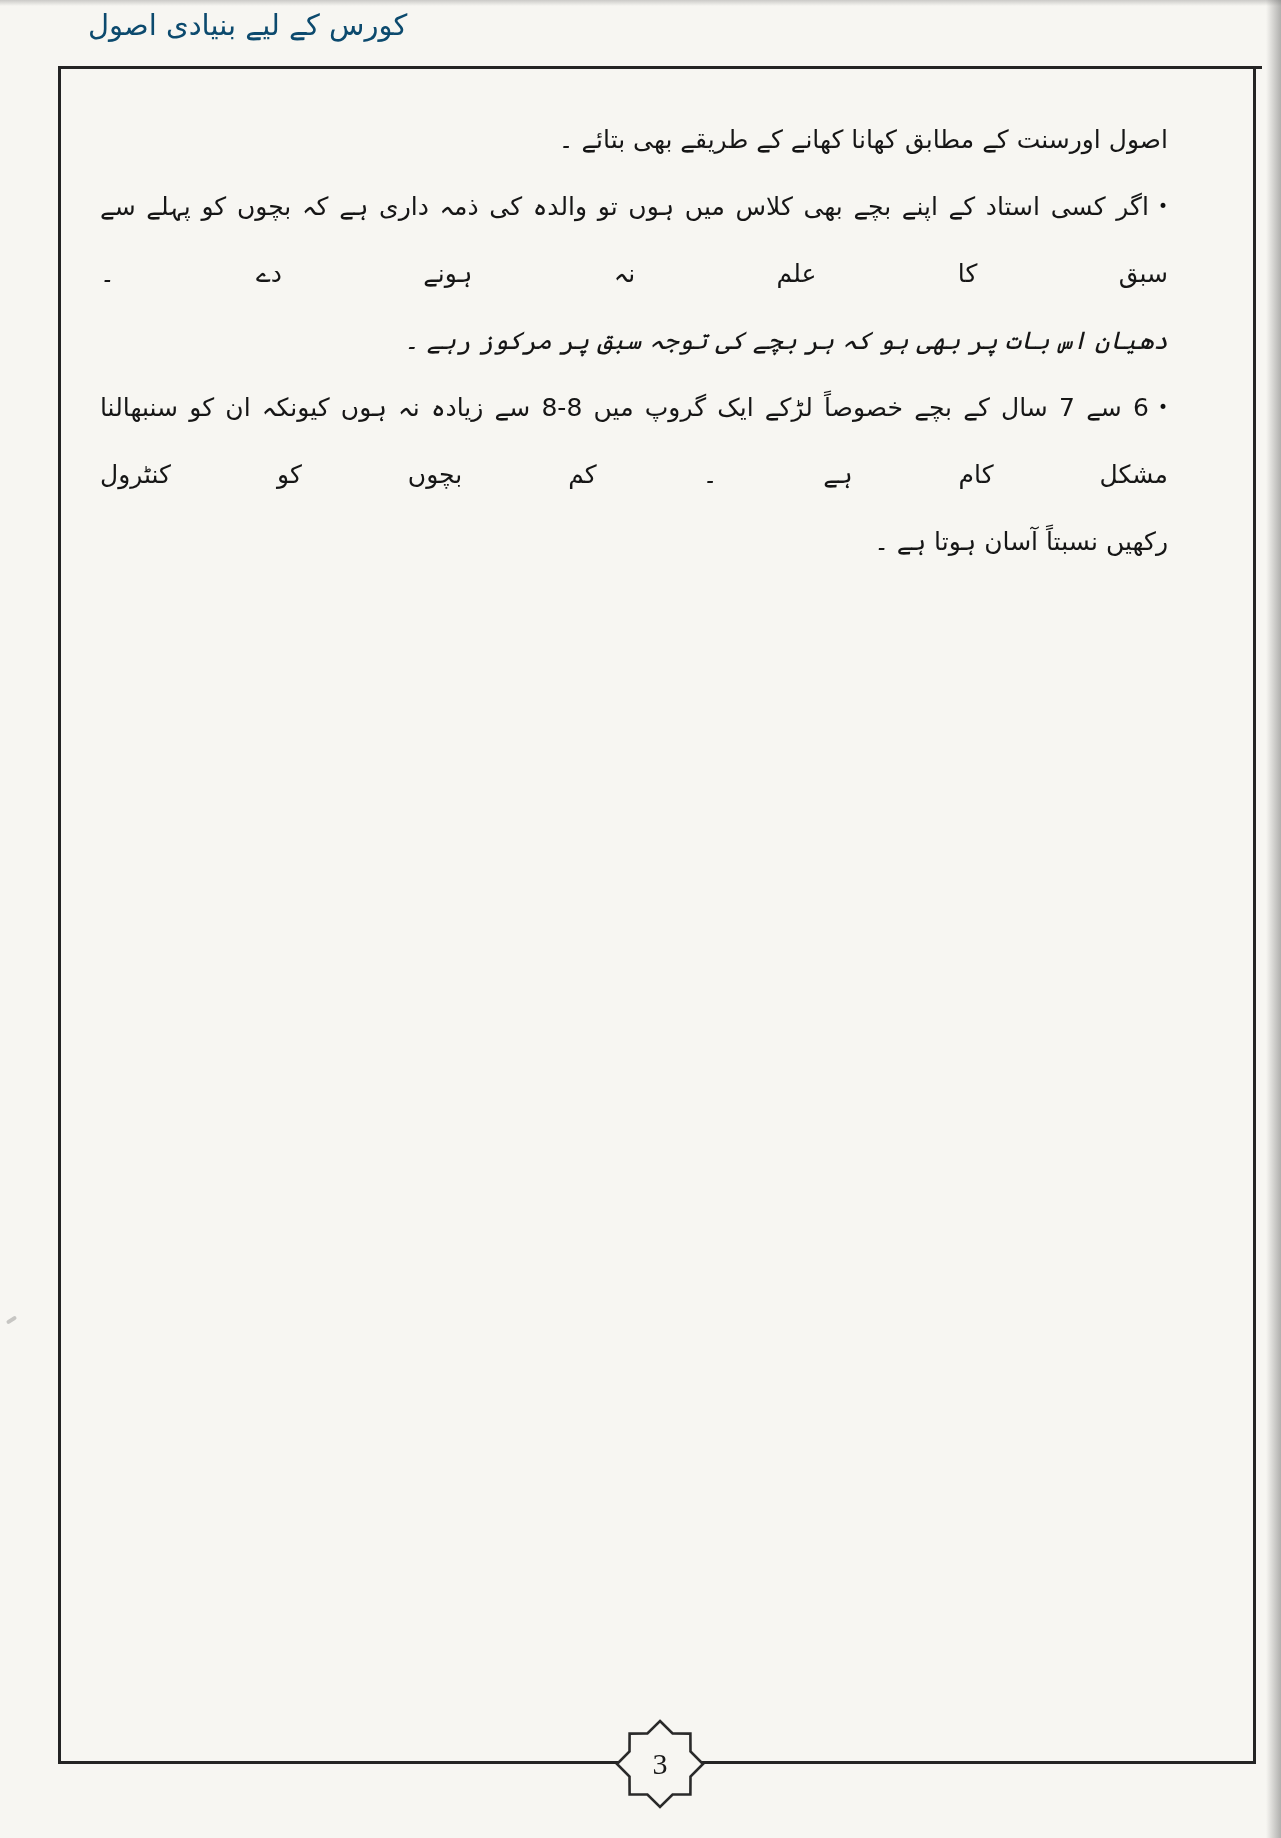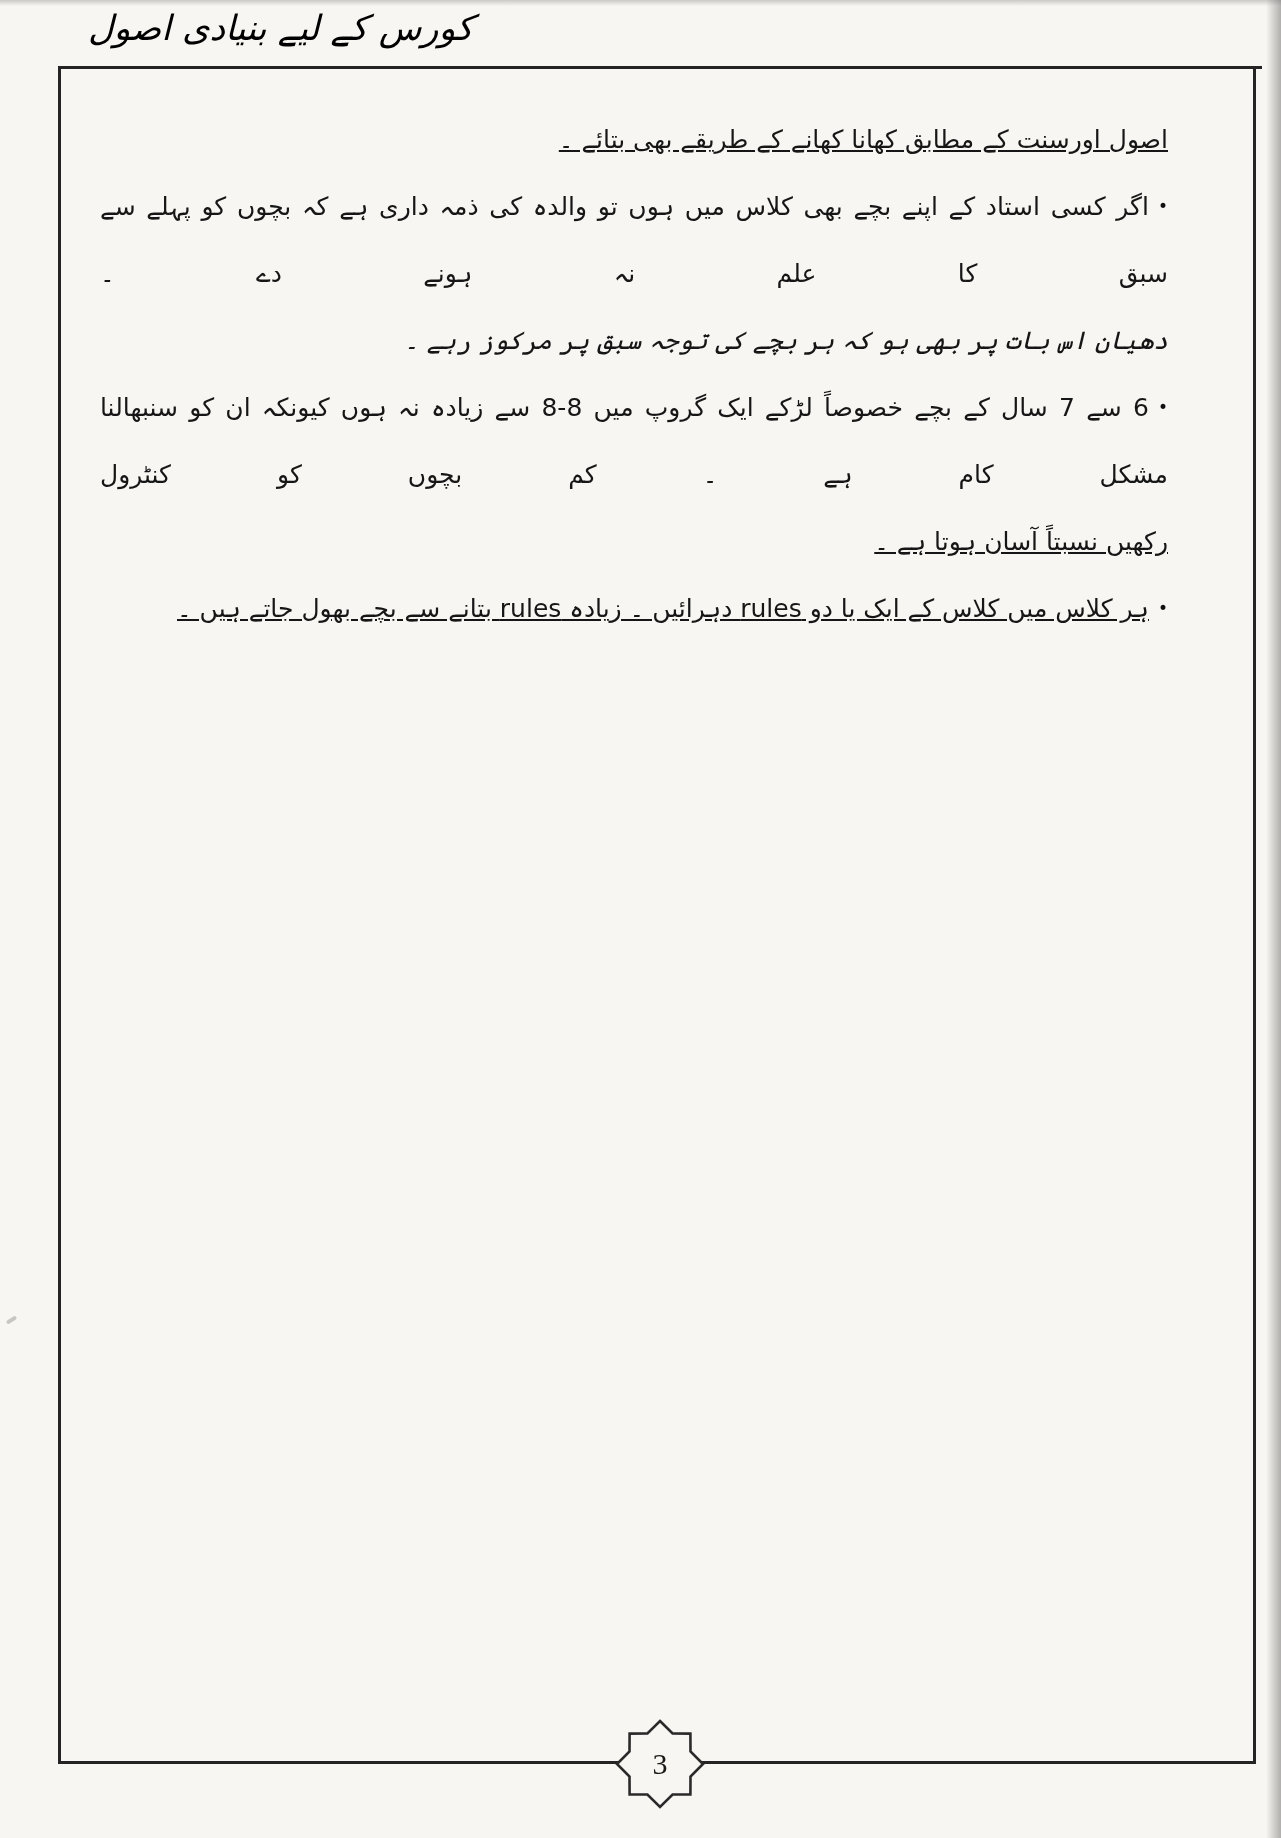--- a/index.html
+++ b/index.html
@@ -5,41 +5,41 @@
   html,body { margin:0; padding:0; background:#dddcd8; }
   .page {
     position:relative; width:1281px; height:1838px;
     background:#f7f6f2; overflow:hidden;
     font-family:"DejaVu Sans", sans-serif; color:#1b1b1b;
   }
 
   
   .header-title {
     position:absolute; top:8px; left:88px;
-    font-size:35px; direction:rtl; letter-spacing:0.5px; color:#000000;font-style:italic;
+    font-size:29px; direction:rtl; letter-spacing:0.5px; color:#0c4a6e;
   }
   .header-rule {
     position:absolute; left:64px; top:66px; width:1198px; height:3px;
     background:#242424;
   }
 
   
   .frame {
     position:absolute; left:58px; top:66px; width:1198px; height:1698px;
     border:3px solid #242424; box-sizing:border-box; background:transparent;
   }
 
   
   .content {
     position:absolute; left:100px; top:106px; width:1068px;
     direction:rtl; font-size:25px; color:#161616;
   }
   .row { min-height:67px; line-height:67px; white-space:normal; }
   .row.full  { text-align:justify; text-align-last:justify; }
-  .row.right { text-align:right;text-decoration:underline; }
+  .row.right { text-align:right; }
   .row.left  { text-align:right;font-style:italic; }
   .bullet {
     display:inline-block; font-size:17px; vertical-align:3px;
     margin-left:9px; color:#101010;
   }
 
   
   .star-wrap { position:absolute; left:615px; top:1719px; width:90px; height:90px; }
   .star-wrap svg { position:absolute; left:0; top:0; }
   .page-num {
@@ -80,21 +80,20 @@
 
 
     <div class="row left"><span>دھیان اس بات پر بھی ہو کہ ہر بچے کی توجہ سبق پر مرکوز رہے ۔</span></div>
 
 
 
     <div class="row full"><span class="bullet">•</span><span>6 سے 7 سال کے بچے خصوصاً لڑکے ایک گروپ میں 8-8 سے زیادہ نہ ہوں کیونکہ ان کو سنبھالنا مشکل کام ہے ۔ کم بچوں کو کنٹرول</span></div>
 
     <div class="row right"><span>رکھیں نسبتاً آسان ہوتا ہے ۔</span></div>
 
-    <div class="row right"><span class="bullet">•</span><span>ہر کلاس میں کلاس کے ایک یا دو rules دہرائیں ۔ زیادہ rules بتانے سے بچے بھول جاتے ہیں ۔</span></div>
 
   </div>
 
   <div class="star-wrap">
     <svg width="90" height="90" viewBox="0 0 90 90">
       <path d="M45 2 L57.6 14.5 L75.4 14.6 L75.5 32.4 L88 45 L75.5 57.6 L75.4 75.4 L57.6 75.5 L45 88 L32.4 75.5 L14.6 75.4 L14.5 57.6 L2 45 L14.5 32.4 L14.6 14.6 L32.4 14.5 Z" fill="#f7f6f2" stroke="#2a2a2a" stroke-width="2.6" stroke-linejoin="miter"></path>
     </svg>
     <div class="page-num">3</div>
   </div>
 

